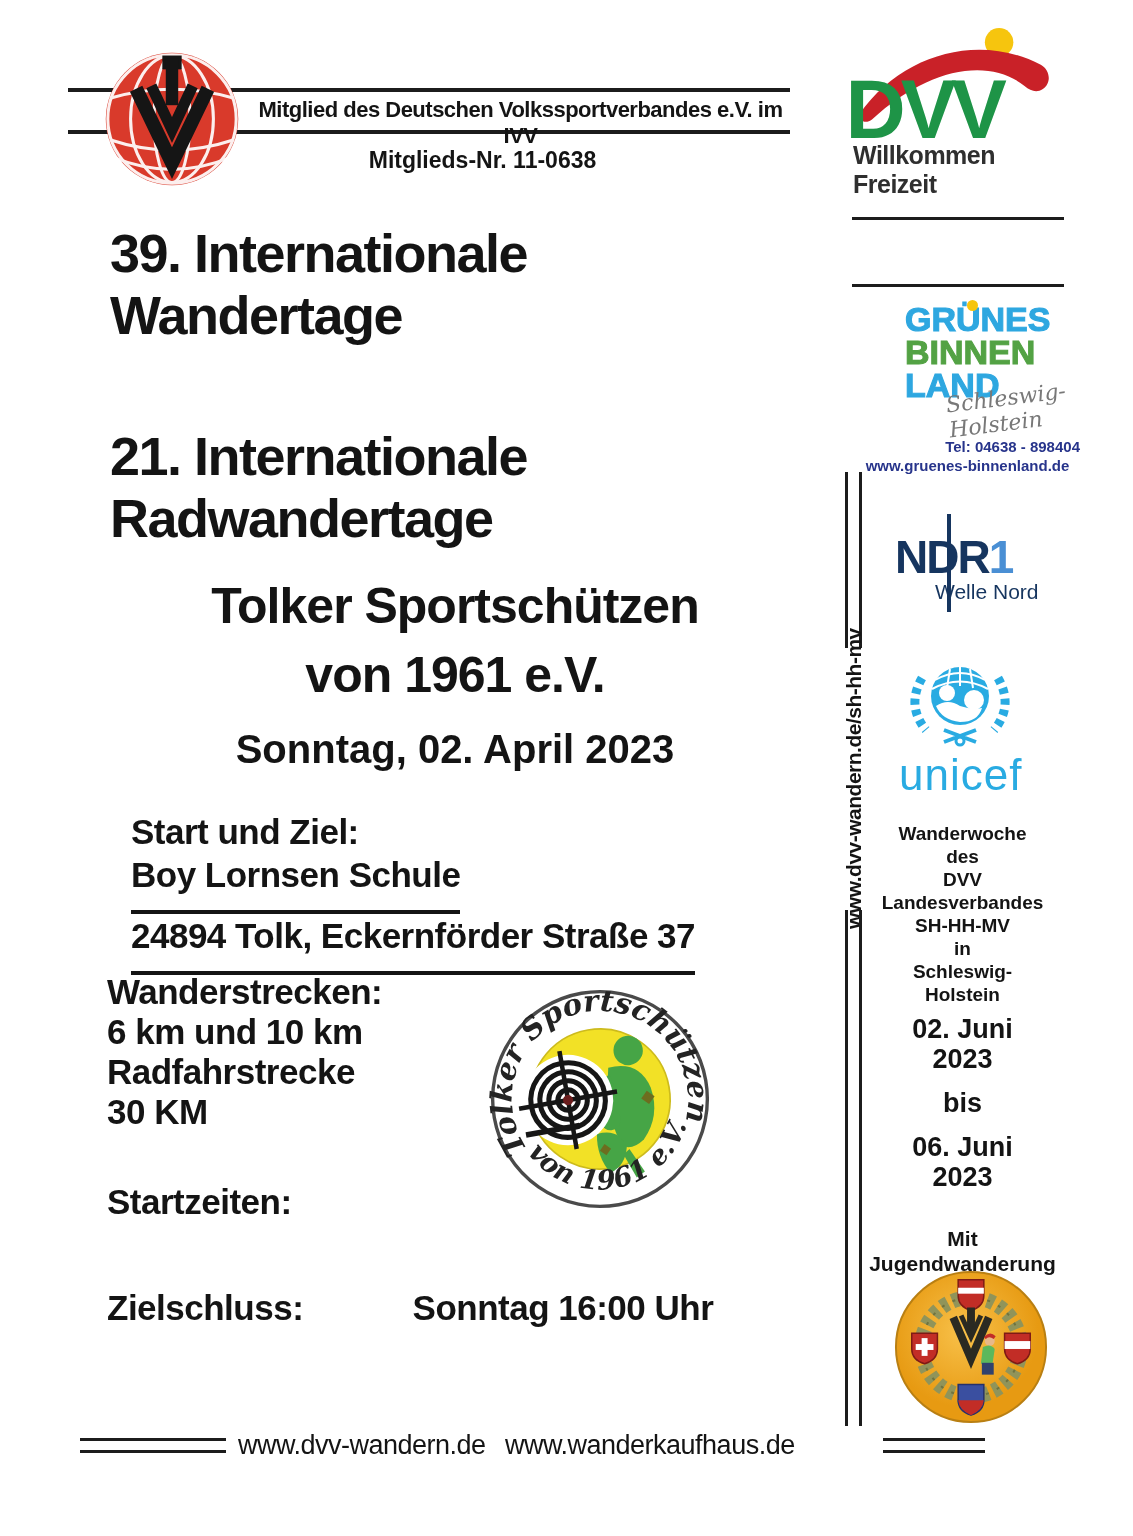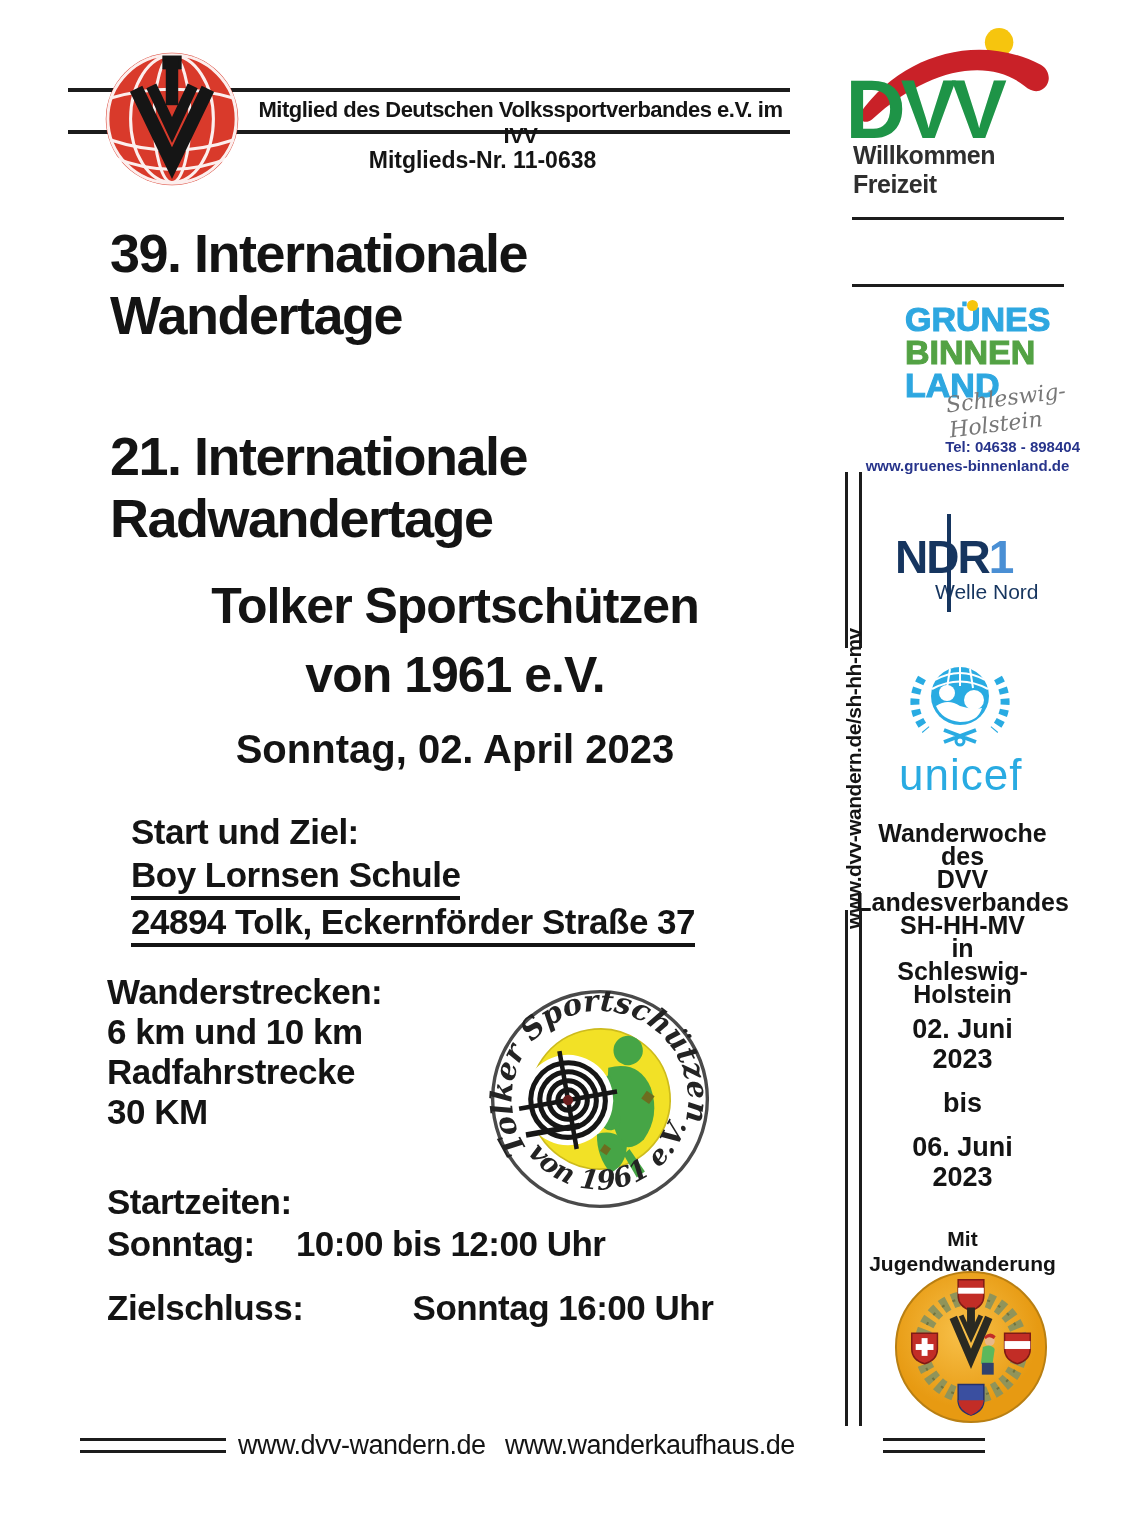--- a/index.html
+++ b/index.html
@@ -10,34 +10,34 @@
   .ctr{text-align:center;}
   .rule{background:#1c1c1c;}
   
   .member-line{font-size:22px;letter-spacing:-0.5px;}
   .member-no{font-size:23px;}
   
   .h1{font-size:54px;line-height:62px;letter-spacing:-1.5px;font-weight:bold;}
   .club-h{font-size:50px;line-height:69px;letter-spacing:-1px;font-weight:bold;}
   .date-h{font-size:40px;font-weight:bold;}
   .body-t{font-size:35px;line-height:40px;letter-spacing:-0.5px;font-weight:bold;}
-  .uline{border-bottom:4px solid #141414;padding-bottom:1px;display:inline-block;}
+  .uline{border-bottom:4px solid #141414;padding-bottom:15px;display:inline-block;}
   
   .willkommen{font-size:25px;font-weight:bold;color:#2f2f2f;letter-spacing:-0.5px;}
   .partner{font-size:23px;line-height:28px;font-weight:bold;}
   .gb-word{font-weight:bold;-webkit-text-stroke:1.1px currentColor;font-size:34px;line-height:33px;letter-spacing:0;}
   .gb-blue{color:#2ea7e0;}
   .gb-green{color:#53a244;}
   .gb-script{font-family:"DejaVu Serif",serif;font-style:italic;font-size:22px;color:#787878;}
   .gb-small{font-size:15px;font-weight:bold;color:#27348b;line-height:19px;}
   .ndr-word{font-size:46px;font-weight:bold;letter-spacing:-2px;color:#16355f;}
   .ndr-one{color:#4a8fd4;}
   .ndr-sub{font-size:21px;color:#16355f;}
   .unicef-word{font-size:44px;color:#29abe2;letter-spacing:1px;}
-  .ww{font-size:25px;line-height:23px;font-weight:bold;}
+  .ww{font-size:19px;line-height:23px;font-weight:bold;}
   .sb-date{font-size:27px;line-height:30px;font-weight:bold;}
   .jug{font-size:21px;line-height:25px;font-weight:bold;}
   .vurl{writing-mode:vertical-rl;transform:rotate(180deg);font-size:21px;font-weight:bold;
         letter-spacing:-0.5px;white-space:nowrap;}
   .foot{font-size:27px;font-weight:normal;letter-spacing:-0.5px;}
   .vline{background:#1c1c1c;width:3px;}
 </style>
 </head>
 <body>
 
@@ -268,24 +268,20 @@
         <textPath href="#arcTop" startOffset="50%" text-anchor="middle">Tolker Sportschützen</textPath>
       </text>
       <text font-family="DejaVu Serif, serif" font-style="italic" font-weight="bold" font-size="24" fill="#232323">
         <textPath href="#arcBot" startOffset="50%" text-anchor="middle">von 1961 e.V.</textPath>
       </text>
     </svg>
   </div>
 
   <div class="abs body-t" style="left:107px;top:1182px;">
     <div>Startzeiten:</div>
-    <div style="margin-top:2px;">
-      <span>Sonntag:</span>
-      <span style="margin-left:32px;">10:00 bis 12:00 Uhr</span>
-    </div>
   </div>
   <div class="abs body-t" style="left:107px;top:1288px;">
     <span>Zielschluss:</span>
     <span style="margin-left:100px;">Sonntag 16:00 Uhr</span>
   </div>
 
   <div class="abs rule" style="left:80px;top:1438px;width:146px;height:3px;"></div>
   <div class="abs rule" style="left:80px;top:1450px;width:146px;height:3px;"></div>
   <div class="abs foot" style="left:238px;top:1430px;">www.dvv-wandern.de</div>
   <div class="abs foot" style="left:505px;top:1430px;">www.wanderkaufhaus.de</div>

